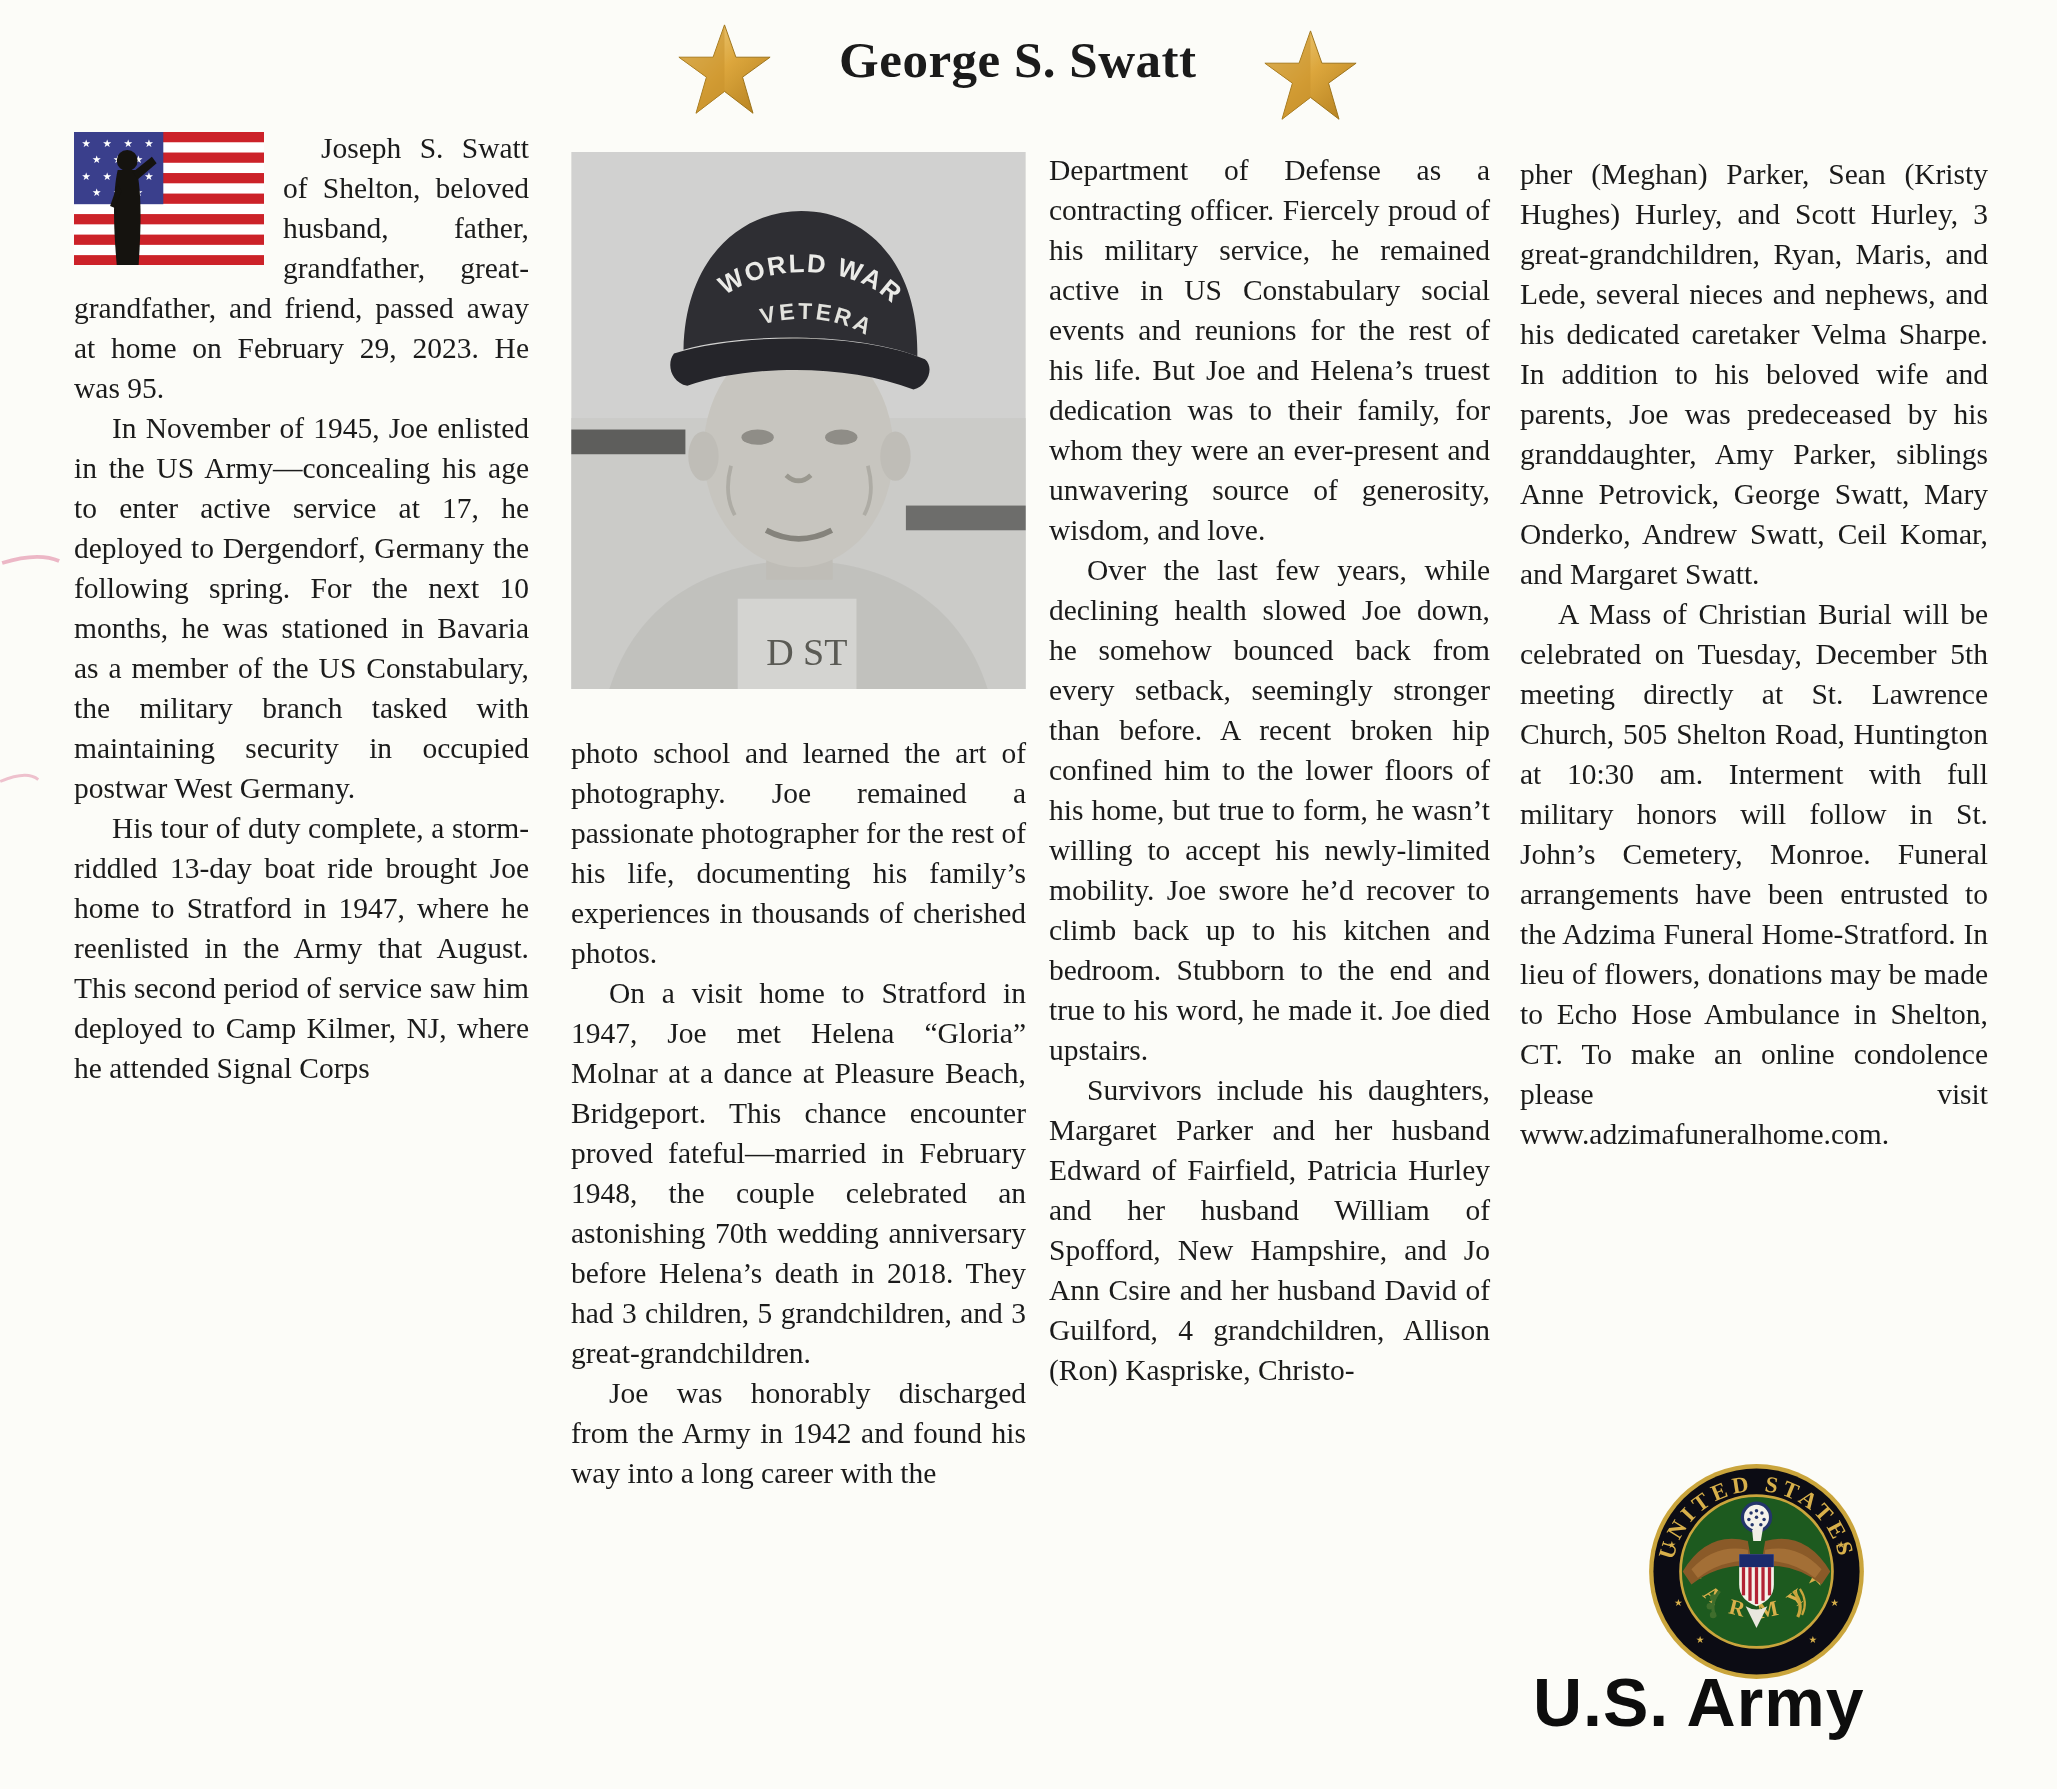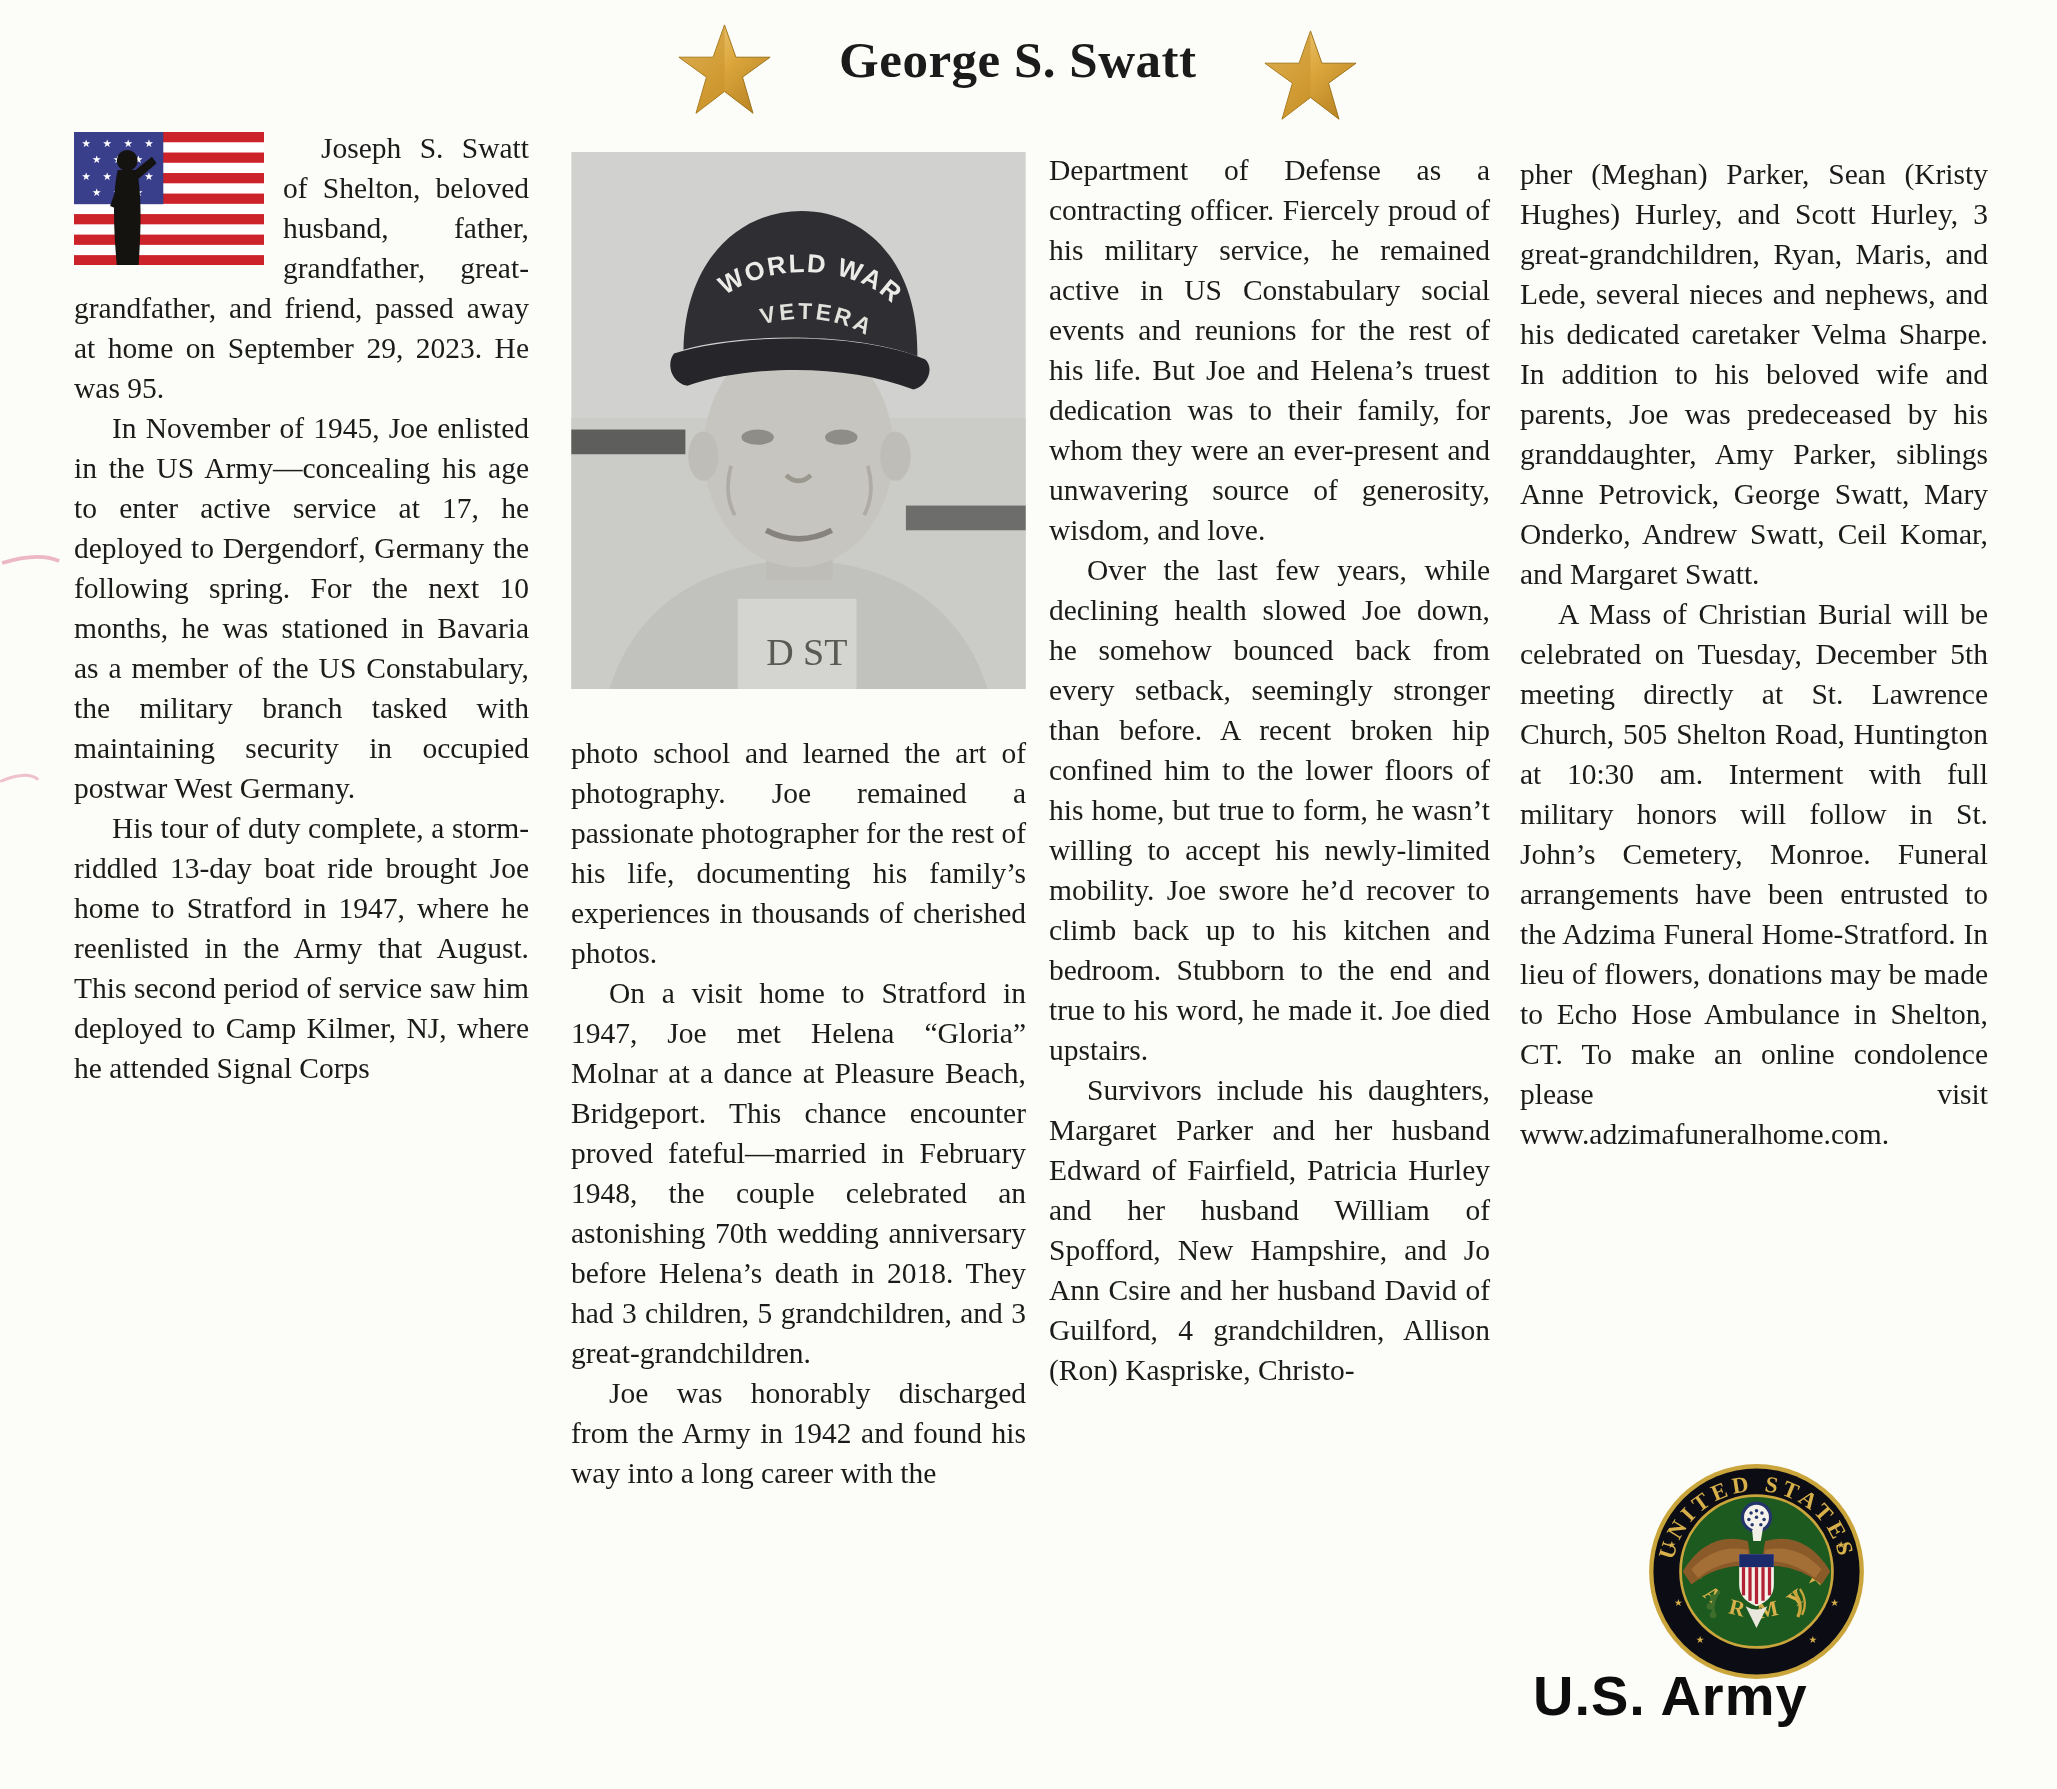--- a/index.html
+++ b/index.html
@@ -32,21 +32,21 @@
   .col4 { left:1520px; top:154px; width:468px; }
   
   .flag-wrap { float:left; width:190px; height:133px; margin:3.8px 19px 9.5px 0; }
   
   .portrait { display:block; width:455px; height:537px; margin-bottom:44px; }
   
   .seal { position:absolute; left:1648px; top:1463px; width:217px; height:217px; }
   .army-label {
     position:absolute; left:1533px; top:1663px; width:457px;
     font-family:"Liberation Sans", sans-serif; font-weight:700;
-    font-size:56px; letter-spacing:1px; color:#0d0d0d; white-space:nowrap;
+    font-size:68px; letter-spacing:1px; color:#0d0d0d; white-space:nowrap;
   }
   
   .scribble { position:absolute; left:0px; top:544px; width:67px; height:266px; }
 </style>
 </head>
 <body>
 
 <div class="page">
 
   <div class="masthead">
@@ -111,21 +111,21 @@
             <text x="63" y="67">★</text>
         </g>
         <g fill="#15130f">
           <circle cx="56" cy="30" r="11"></circle>
           <path d="M46,40 C41,62 41,95 45,140 L68,140 C71,95 71,62 66,40 Z"></path>
           <path d="M62,42 L82,26 L87,33 L67,50 Z"></path>
           <path d="M46,55 L38,78 L43,80 L50,62 Z"></path>
         </g>
       </svg>
     </span>
-    <p class="indent">Joseph S. Swatt of Shelton, beloved husband, father, grandfather, great-grandfather, and friend, passed away at home on September 29, 2023. He was 95.</p>
+    <p class="indent">Joseph S. Swatt of Shelton, beloved husband, father, grandfather, great-grandfather, and friend, passed away at home on February 29, 2023. He was 95.</p>
     <p class="indent">In November of 1945, Joe enlisted in the US Army—concealing his age to enter active service at 17, he deployed to Dergendorf, Germany the following spring. For the next 10 months, he was stationed in Bavaria as a member of the US Constabulary, the military branch tasked with maintaining security in occupied postwar West Germany.</p>
     <p class="indent">His tour of duty complete, a storm-riddled 13-day boat ride brought Joe home to Stratford in 1947, where he reenlisted in the Army that August. This second period of service saw him deployed to Camp Kilmer, NJ, where he attended Signal Corps</p>
   </div>
 
   <div class="col col2">
     <svg class="portrait" viewBox="0 0 478 565" style="font-size:31px">
       <rect width="478" height="565" fill="#d6d6d4"></rect>
       <rect x="0" y="280" width="478" height="285" fill="#cfcfcc"></rect>
       <rect x="0" y="292" width="120" height="26" fill="#5a5a58"></rect>
       <rect x="352" y="372" width="126" height="26" fill="#6a6a68"></rect>

